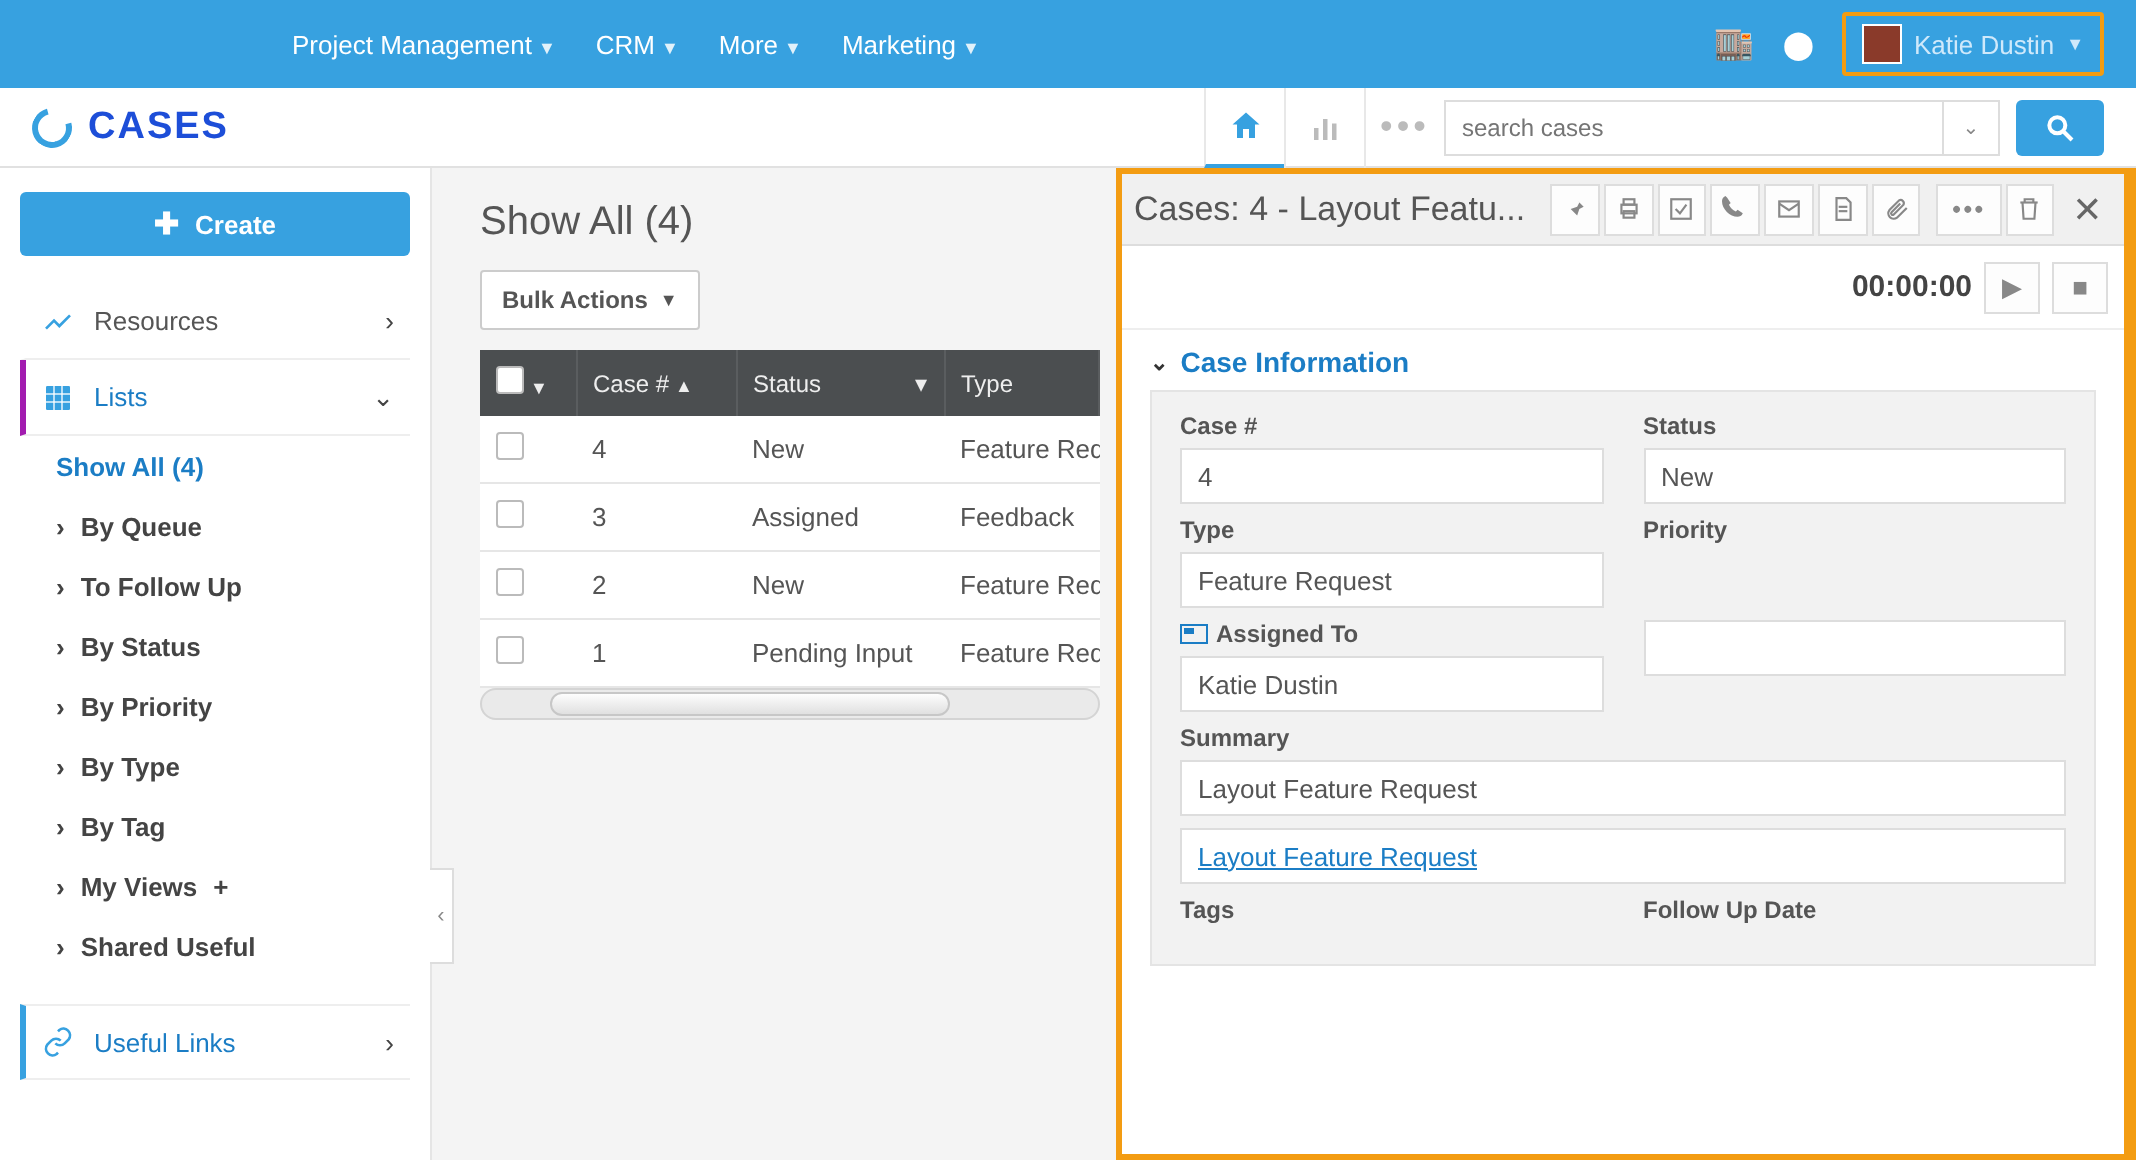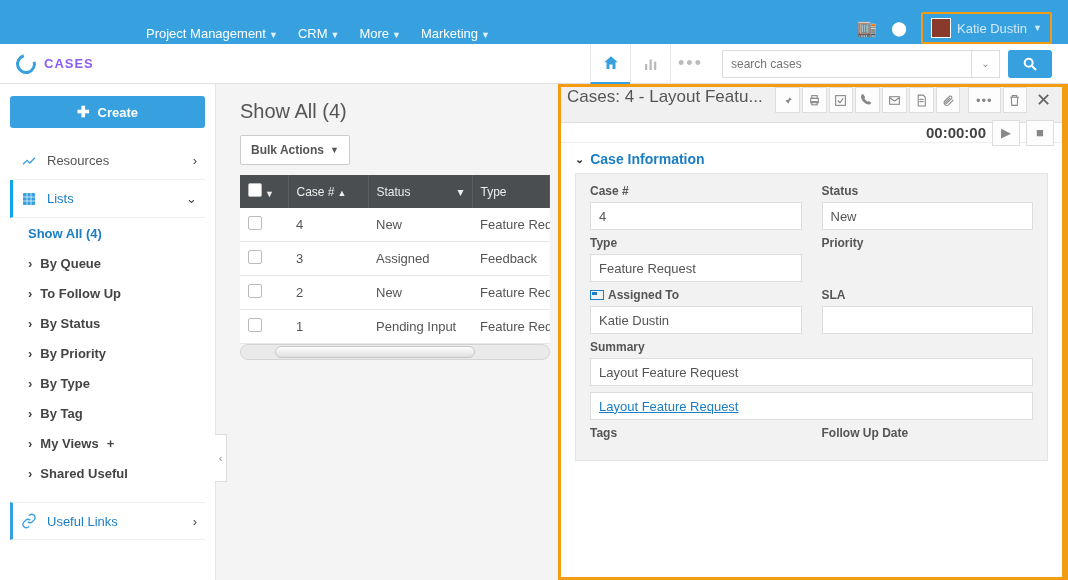--- a/index.html
+++ b/index.html
@@ -1,41 +1,41 @@
 <!DOCTYPE html>
 <html><head>
 <meta charset="utf-8">
 <style>
 *{box-sizing:border-box;margin:0;padding:0;font-family:Arial,Helvetica,sans-serif}
 body{width:1068px;height:580px;overflow:hidden;background:#f4f4f4;font-size:13px;color:#555}
-.topnav{height:44px;background:#37a1e0;display:flex;align-items:flex-start;padding:12px 16px;color:#fff}
+.topnav{height:44px;background:#37a1e0;display:flex;align-items:center;padding:0 16px;color:#fff}
 .topnav .spacer{flex:1}
 .topnav .navitems{display:flex;gap:0;margin-left:120px}
 .topnav .navitem{padding:14px 10px;color:#fff;cursor:pointer;font-size:13px}
 .topnav .navitem .caret{font-size:9px;margin-left:3px;opacity:.85}
 .topnav .right{display:flex;align-items:center;gap:14px}
 .topnav .icon{color:#fff;font-size:16px}
 .userbox{display:flex;align-items:center;gap:6px;border:2px solid #f39c12;padding:4px 8px;border-radius:2px;color:#cfe9fb}
 .userbox .avatar{width:20px;height:20px;background:#8a3a2a;border:1px solid #fff}
 .topbar{height:40px;background:#fff;display:flex;align-items:center;padding:0 16px;border-bottom:1px solid #e1e1e1}
 .logo{display:flex;align-items:center;gap:8px}
 .logo .mark{width:20px;height:20px;border:3px solid #37a1e0;border-radius:50%;border-top-color:transparent;transform:rotate(30deg)}
-.logo .text{color:#8b5cf6;font-weight:bold;letter-spacing:1px;font-size:13px}
+.logo .text{color:#1d4ed8;font-weight:bold;letter-spacing:1px;font-size:19px}
 .topbar .spacer{flex:1}
 .topbar .iconbtn{width:40px;height:40px;display:flex;align-items:center;justify-content:center;border-left:1px solid #e8e8e8;color:#bbb;cursor:pointer}
 .topbar .iconbtn.active{color:#37a1e0;border-bottom:2px solid #37a1e0}
-.searchwrap{display:flex;align-items:flex-start;margin-left:12px}
+.searchwrap{display:flex;align-items:flex-start;margin-left:0}
 .searchwrap input{width:250px;height:28px;border:1px solid #ddd;padding:0 8px;font-size:12px;color:#888}
 .searchwrap .dd{width:28px;height:28px;border:1px solid #ddd;border-left:0;display:flex;align-items:center;justify-content:center;color:#888;cursor:pointer;font-size:10px}
 .searchbtn{margin-left:8px;width:44px;height:28px;background:#37a1e0;display:flex;align-items:center;justify-content:center;color:#fff;border-radius:3px;cursor:pointer}
 .main{display:flex;height:496px}
 .sidebar{width:216px;background:#fff;border-right:1px solid #e5e5e5;padding:12px 10px;overflow:hidden}
 .createbtn{background:#37a1e0;color:#fff;height:32px;display:flex;align-items:center;justify-content:center;gap:8px;border-radius:3px;font-weight:bold;cursor:pointer;margin-bottom:14px}
 .sbrow{height:38px;display:flex;align-items:center;padding:0 8px;gap:10px;cursor:pointer;color:#555;border-left:3px solid transparent}
-.sbrow.active{color:#1b7dc5;border-left:3px solid #0ea5e9}
+.sbrow.active{color:#1b7dc5;border-left:3px solid #a21caf}
 .sbrow .chev{margin-left:auto;font-size:13px;color:#444}
 .sb-sub{padding-left:10px}
 .sb-subrow{height:30px;display:flex;align-items:center;padding:0 8px;gap:8px;cursor:pointer;color:#444;font-size:13px;font-weight:bold}
 .sb-subrow .chev{margin-left:auto;color:#444}
 .sb-subrow.link{color:#1b7dc5;font-weight:bold}
 .sb-sep{height:14px}
 .useful{border-left:3px solid #37a1e0;color:#1b7dc5}
 .content{flex:1;position:relative;background:#f4f4f4}
 .listarea{position:absolute;left:0;top:0;width:330px;padding:16px 0 0 24px}
 .listarea h2{font-size:20px;color:#555;font-weight:normal;margin-bottom:12px}
@@ -43,26 +43,26 @@
 .bulk .caret{font-size:9px}
 table.grid{border-collapse:collapse;width:310px;table-layout:fixed}
 table.grid th{background:#4b4e50;color:#eee;font-size:12px;text-align:left;padding:8px;border-right:1px solid #5a5d5f;font-weight:normal}
 table.grid th .sorticon{font-size:9px;margin-left:3px}
 table.grid td{background:#fff;border-bottom:1px solid #e6e6e6;padding:8px;font-size:13px;color:#555;white-space:nowrap;overflow:hidden}
 .chk{width:14px;height:14px;border:1px solid #bbb;border-radius:2px;display:inline-block;background:#fff}
 .hscroll{width:310px;height:16px;background:#eaeaea;border:1px solid #d4d4d4;margin-top:0;position:relative;border-radius:8px}
 .hscroll .thumb{position:absolute;left:34px;top:1px;width:200px;height:12px;background:linear-gradient(#fdfdfd,#e0e0e0);border:1px solid #c7c7c7;border-radius:7px}
 .collapse-handle{position:absolute;left:-1px;top:350px;width:12px;height:48px;background:#fff;border:1px solid #ddd;border-left:0;display:flex;align-items:center;justify-content:center;color:#888;cursor:pointer;font-size:11px}
 .detail{position:absolute;right:0;top:0;width:510px;height:496px;background:#fff;border-left:3px solid #f39c12;border-top:3px solid #f39c12;border-bottom:3px solid #f39c12;border-right:6px solid #f39c12;overflow:hidden}
-.dhead{height:36px;background:#f0f0f0;display:flex;padding:0 6px;border-bottom:1px solid #ddd}
+.dhead{height:36px;background:#f0f0f0;display:flex;align-items:center;padding:0 6px;border-bottom:1px solid #ddd}
 .dhead .title{font-size:17px;color:#555;flex-shrink:0;width:206px;white-space:nowrap;overflow:hidden;text-overflow:ellipsis}
 .dhead .tbtn{width:26px;height:26px;display:flex;align-items:center;justify-content:center;color:#888;border:1px solid #ddd;background:#fdfdfd;margin-left:2px;cursor:pointer;font-size:13px}
 .dhead .tbtn.wide{width:34px}
 .dhead .closebtn{width:26px;height:26px;display:flex;align-items:center;justify-content:center;color:#666;cursor:pointer;font-size:18px;margin-left:4px}
-.timerrow{height:20px;display:flex;align-items:center;justify-content:flex-end;padding:0 8px;border-bottom:1px solid #eee;gap:6px}
+.timerrow{height:42px;display:flex;align-items:center;justify-content:flex-end;padding:0 8px;border-bottom:1px solid #eee;gap:6px}
 .timerrow .time{font-weight:bold;font-size:15px;color:#444}
 .timerrow .tbtn2{width:28px;height:26px;border:1px solid #ddd;display:flex;align-items:center;justify-content:center;color:#888;cursor:pointer;background:#fdfdfd}
 .section{padding:8px 14px}
 .sectitle{color:#1b7dc5;font-weight:bold;font-size:14px;display:flex;align-items:center;gap:6px;margin-bottom:6px}
 .sectitle .chev{color:#333;font-size:11px}
 .form{background:#f2f2f2;border:1px solid #e4e4e4;padding:10px 14px}
 .frow{display:flex;gap:20px;margin-bottom:6px}
 .fcol{flex:1}
 .flabel{font-size:12px;color:#555;font-weight:bold;margin-bottom:4px;display:flex;align-items:center;gap:4px}
 .fval{background:#fff;border:1px solid #ddd;height:28px;padding:0 8px;display:flex;align-items:center;font-size:13px;color:#555}
@@ -341,21 +341,20 @@
           </div>
           <div class="frow">
             <div class="fcol">
                 <div class="flabel">
                   <span class="cardicon"></span>
                   <span>Assigned To</span>
                 </div>
                 <div class="fval">Katie Dustin</div>
               </div>
             <div class="fcol">
-                <div class="flabel">SLA</div>
                 <div class="fval empty">&nbsp;</div>
               </div>
           </div>
           <div class="frow full">
             <div class="fcol">
                 <div class="flabel">Summary</div>
                 <div class="fval">Layout Feature Request</div>
               </div>
           </div>
           <div class="frow full">

